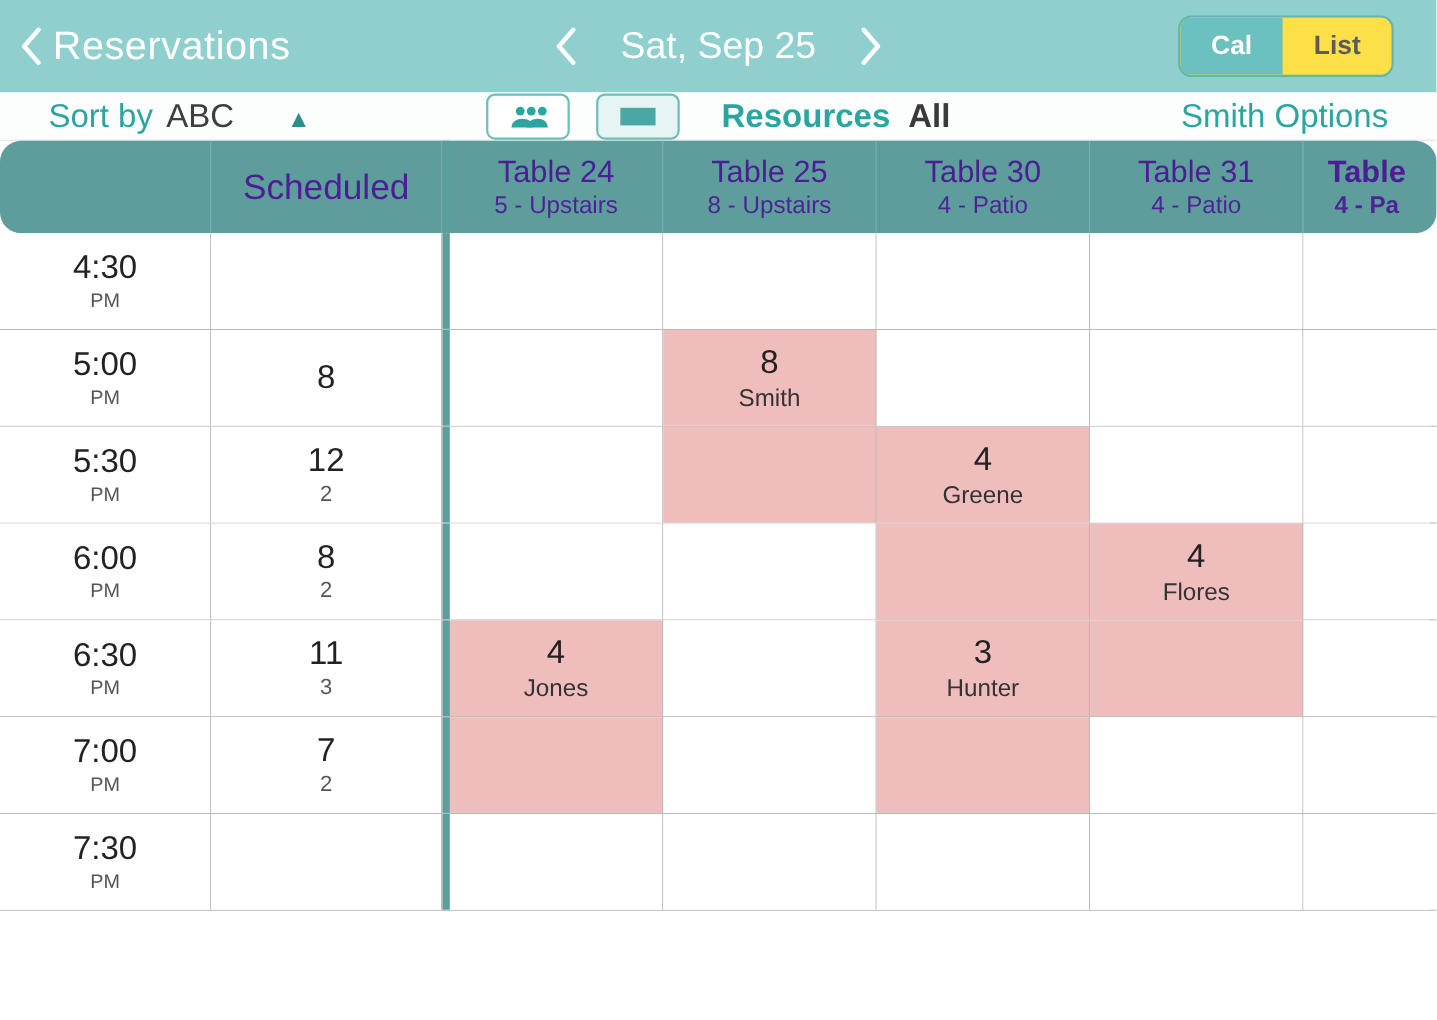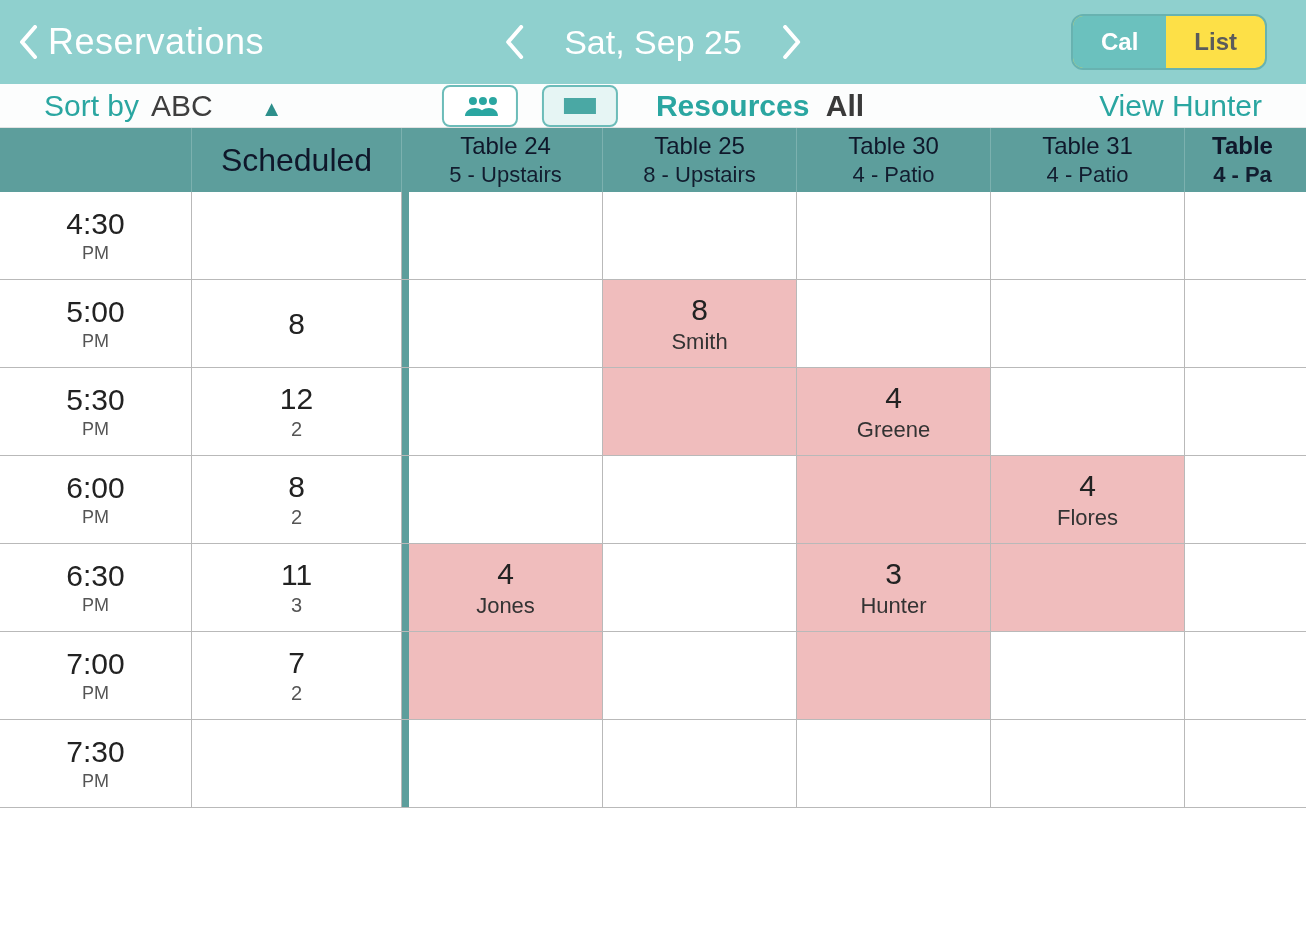--- a/index.html
+++ b/index.html
@@ -74,29 +74,30 @@
     background:#fff;
   }
   .icon-btn.active{background:#e6f5f4;}
   .resources{font-size:30px;color:var(--teal-text);margin-left:14px;}
   .resources .value{color:#3a3a3a;margin-left:8px;}
   .view-options{margin-left:auto;color:var(--teal-text);font-size:30px;cursor:pointer;}
   
   .col-headers{
     display:flex;
     background:var(--teal-header);
-    color:#0f172a;
-    height:64px;
+    color:#4c1d95;
+    height:84px;
+    border-radius:19px;
   }
   .col{
     border-right:1px solid #7cb1af;
     display:flex;flex-direction:column;align-items:center;justify-content:center;
     text-align:center;
   }
-  .col .title{font-size:24px;}
+  .col .title{font-size:28px;}
   .col .sub{font-size:22px;opacity:.95;margin-top:2px;}
   
   .grid{display:flex;flex-direction:column;}
   .row{display:flex;height:88px;border-bottom:1px solid var(--border);}
   .cell{
     border-right:1px solid var(--border);
     display:flex;flex-direction:column;align-items:center;justify-content:center;
     text-align:center;
     position:relative;
     background:#fff;
@@ -178,21 +179,21 @@
         <svg width="40" height="24" viewBox="0 0 40 24">
             <rect x="4" y="4" width="32" height="16" fill="#4aa8a4"></rect>
           </svg>
       </span>
     </div>
     <div class="resources">
       <span>Resources</span>
       <span class="value">All</span>
     </div>
   </div>
-  <div class="view-options">View Hunter</div>
+  <div class="view-options">Smith Options</div>
 </div>
 
 <div class="col-headers">
   <div class="col w-time"></div>
   <div class="col w-sched">
     <div class="sched-head">Scheduled</div>
   </div>
   <div class="divider-col"></div>
   <div class="col w-table">
     <div class="title">Table 24</div>

